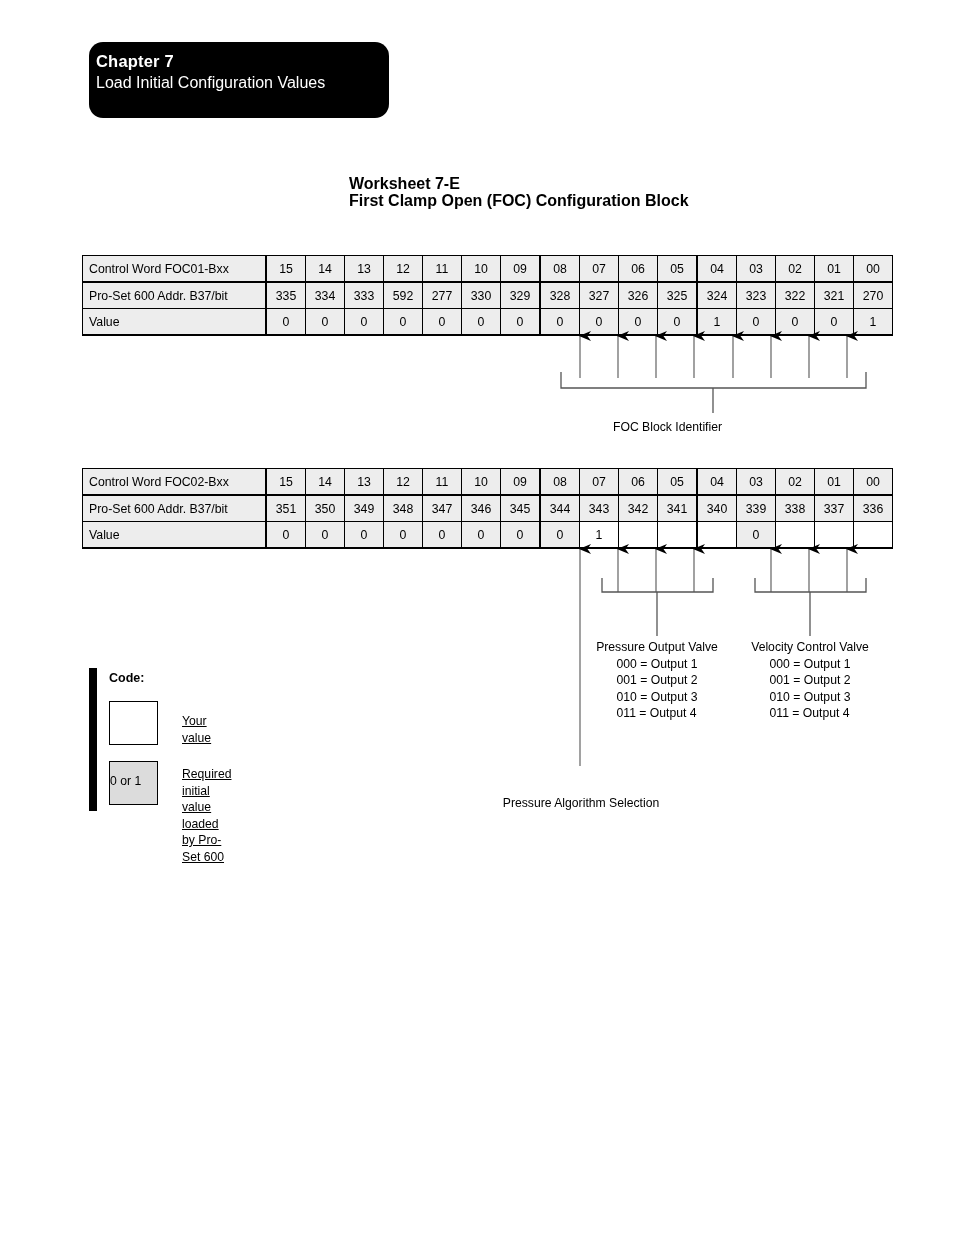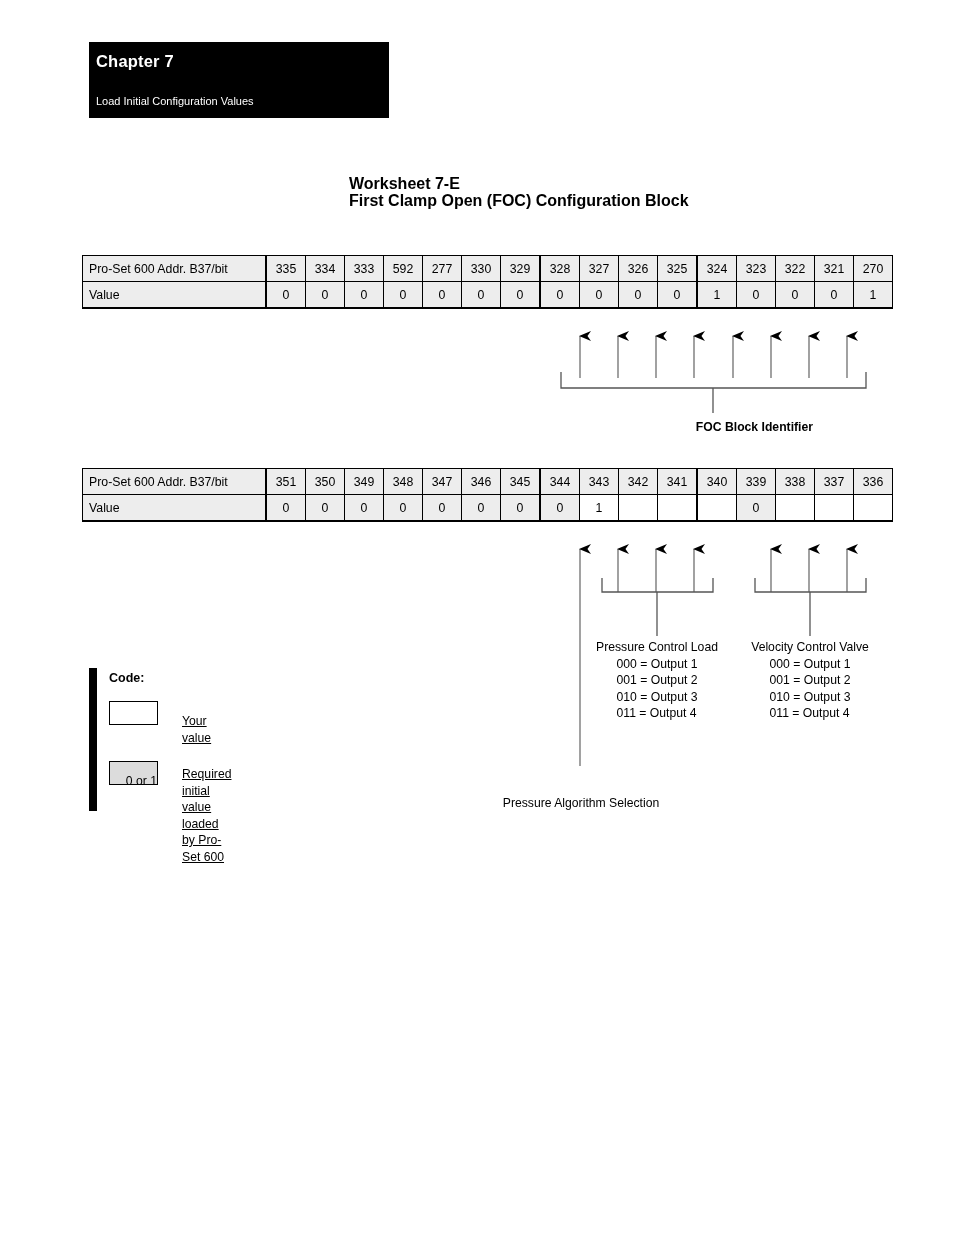--- a/index.html
+++ b/index.html
@@ -20,32 +20,33 @@
   .chapter-banner {
     position: absolute;
     left: 89px;
     top: 42px;
     width: 300px;
     height: 76px;
     background: #000000;
     color: #ffffff;
     box-sizing: border-box;
     padding: 10px 0 0 7px;
+    border-radius: 14px;
   }
   .chapter-label {
     font-size: 16.5px;
     font-weight: bold;
     line-height: 19px;
     letter-spacing: 0.2px;
   }
   .chapter-title {
-    font-size: 11px;
+    font-size: 16px;
     font-weight: normal;
     line-height: 20px;
-    margin-top: 20px;
+    margin-top: 2px;
   }
 
   
   .worksheet-caption {
     position: absolute;
     left: 349px;
     top: 176px;
     font-size: 16px;
     font-weight: bold;
     line-height: 16.5px;
@@ -87,42 +88,42 @@
     pointer-events: none;
   }
 
   
   .callout-text {
     position: absolute;
     font-size: 12.2px;
     line-height: 16.5px;
     white-space: nowrap;
   }
-  .callout-text.centered { text-align: right; font-weight: bold; }
+  .callout-text.centered { text-align: left; }
 
   
   .code-legend { position: absolute; left: 89px; top: 668px; }
   .code-bar {
     position: absolute;
     left: 0; top: 0;
     width: 8px; height: 143px;
     background: #000000;
   }
   .code-title {
     position: absolute;
     left: 20px; top: 3px;
     font-size: 12.5px;
     font-weight: bold;
   }
   .code-box {
     position: absolute;
-    width: 49px; height: 24px;
+    width: 49px; height: 44px;
     border: 1.6px solid #000000;
     box-sizing: border-box;
-    text-align: right;
+    text-align: left;
     font-size: 12.2px;
     line-height: 38px;
   }
   .code-box.empty { left: 20px; top: 33px; background: #ffffff; }
   .code-box.filled { left: 20px; top: 93px; background: #dcdcdc; }
   .code-desc {
     position: absolute;
     font-size: 12.2px;
     line-height: 16.5px;
     text-decoration: underline;
@@ -138,20 +139,39 @@
   <div class="chapter-title">Load Initial Configuration Values</div>
 </div>
 
 <div class="worksheet-caption">
   <div>Worksheet 7-E</div>
   <div>First Clamp Open (FOC) Configuration  Block</div>
 </div>
 
 <table class="bit-table" id="table-foc01" style="left:82px; top:255px;">
   <tbody id="tbody-foc01">
+      <tr class="row-head">
+        <td class="label-cell">Control Word FOC01-Bxx</td>
+        <td class="bit-cell nib-left">15</td>
+        <td class="bit-cell">14</td>
+        <td class="bit-cell">13</td>
+        <td class="bit-cell">12</td>
+        <td class="bit-cell">11</td>
+        <td class="bit-cell">10</td>
+        <td class="bit-cell">09</td>
+        <td class="bit-cell nib-left">08</td>
+        <td class="bit-cell">07</td>
+        <td class="bit-cell">06</td>
+        <td class="bit-cell">05</td>
+        <td class="bit-cell nib-left">04</td>
+        <td class="bit-cell">03</td>
+        <td class="bit-cell">02</td>
+        <td class="bit-cell">01</td>
+        <td class="bit-cell">00</td>
+      </tr>
       <tr class="row-addr">
         <td class="label-cell">Pro-Set 600 Addr. B37/bit</td>
         <td class="bit-cell nib-left">335</td>
         <td class="bit-cell">334</td>
         <td class="bit-cell">333</td>
         <td class="bit-cell">592</td>
         <td class="bit-cell">277</td>
         <td class="bit-cell">330</td>
         <td class="bit-cell">329</td>
         <td class="bit-cell nib-left">328</td>
@@ -181,20 +201,39 @@
         <td class="bit-cell">0</td>
         <td class="bit-cell">0</td>
         <td class="bit-cell">0</td>
         <td class="bit-cell">1</td>
       </tr>
     </tbody>
 </table>
 
 <table class="bit-table" id="table-foc02" style="left:82px; top:468px;">
   <tbody id="tbody-foc02">
+      <tr class="row-head">
+        <td class="label-cell">Control Word FOC02-Bxx</td>
+        <td class="bit-cell nib-left">15</td>
+        <td class="bit-cell">14</td>
+        <td class="bit-cell">13</td>
+        <td class="bit-cell">12</td>
+        <td class="bit-cell">11</td>
+        <td class="bit-cell">10</td>
+        <td class="bit-cell">09</td>
+        <td class="bit-cell nib-left">08</td>
+        <td class="bit-cell">07</td>
+        <td class="bit-cell">06</td>
+        <td class="bit-cell">05</td>
+        <td class="bit-cell nib-left">04</td>
+        <td class="bit-cell">03</td>
+        <td class="bit-cell">02</td>
+        <td class="bit-cell">01</td>
+        <td class="bit-cell">00</td>
+      </tr>
       <tr class="row-addr">
         <td class="label-cell">Pro-Set 600 Addr. B37/bit</td>
         <td class="bit-cell nib-left">351</td>
         <td class="bit-cell">350</td>
         <td class="bit-cell">349</td>
         <td class="bit-cell">348</td>
         <td class="bit-cell">347</td>
         <td class="bit-cell">346</td>
         <td class="bit-cell">345</td>
         <td class="bit-cell nib-left">344</td>
@@ -273,21 +312,21 @@
   </g>
   <g stroke="#555555" stroke-width="1.3" fill="none">
     <path d="M755 578 L755 592 L866 592 L866 578"></path>
     <line x1="810" y1="592" x2="810" y2="636"></line>
   </g>
 </svg>
 
 <div class="callout-text centered" style="left:613px; top:419px; width:200px;">FOC Block Identifier</div>
 
 <div class="callout-text" style="left:557px; top:639px; width:200px; text-align:center;">
-  <div>Pressure Control Load</div>
+  <div>Pressure Output Valve</div>
   <div style="text-align:center;">
     <div style="display:inline-block; text-align:left;">
       <div>000 = Output 1</div>
       <div>001 = Output 2</div>
       <div>010 = Output 3</div>
       <div>011 = Output 4</div>
     </div>
   </div>
 </div>
 

